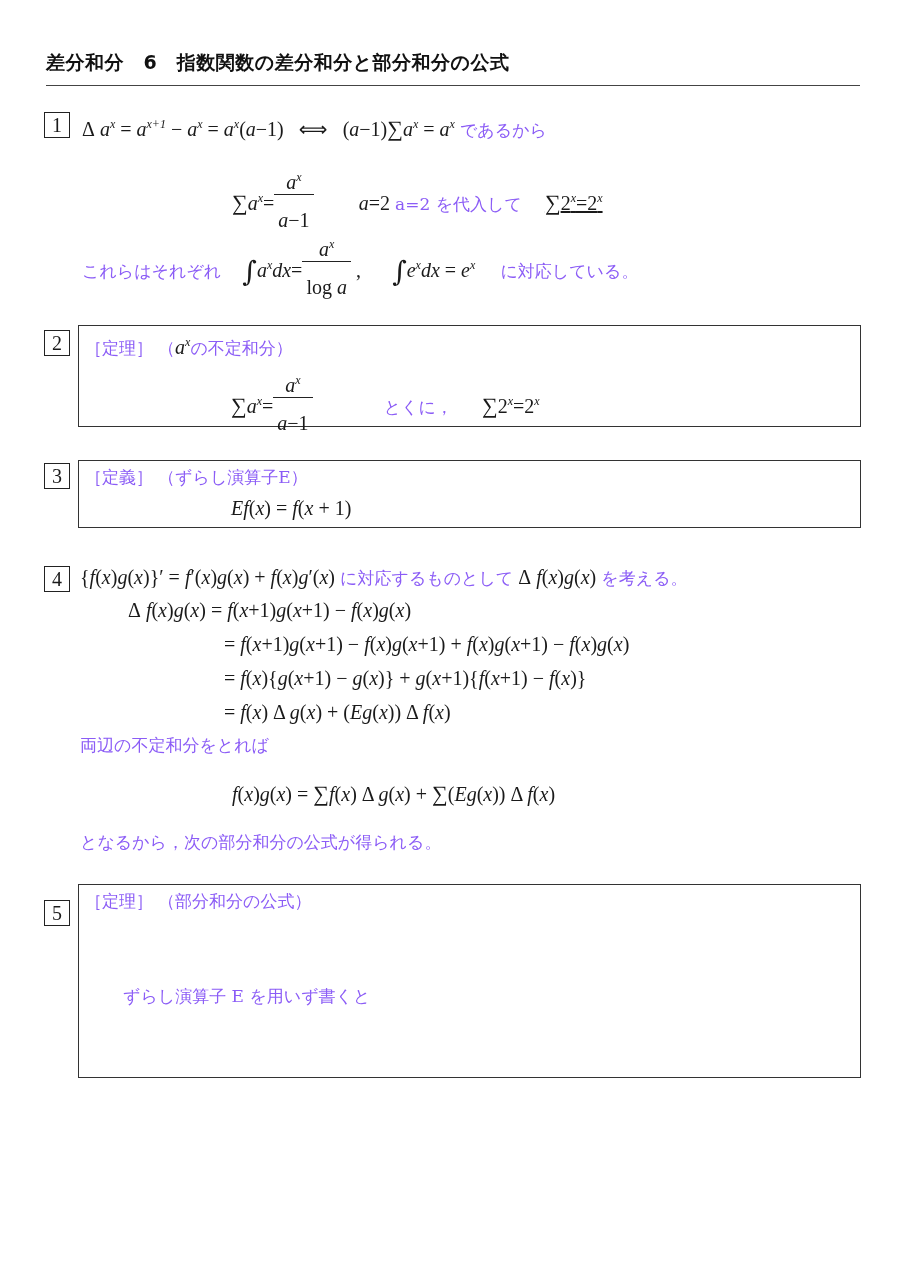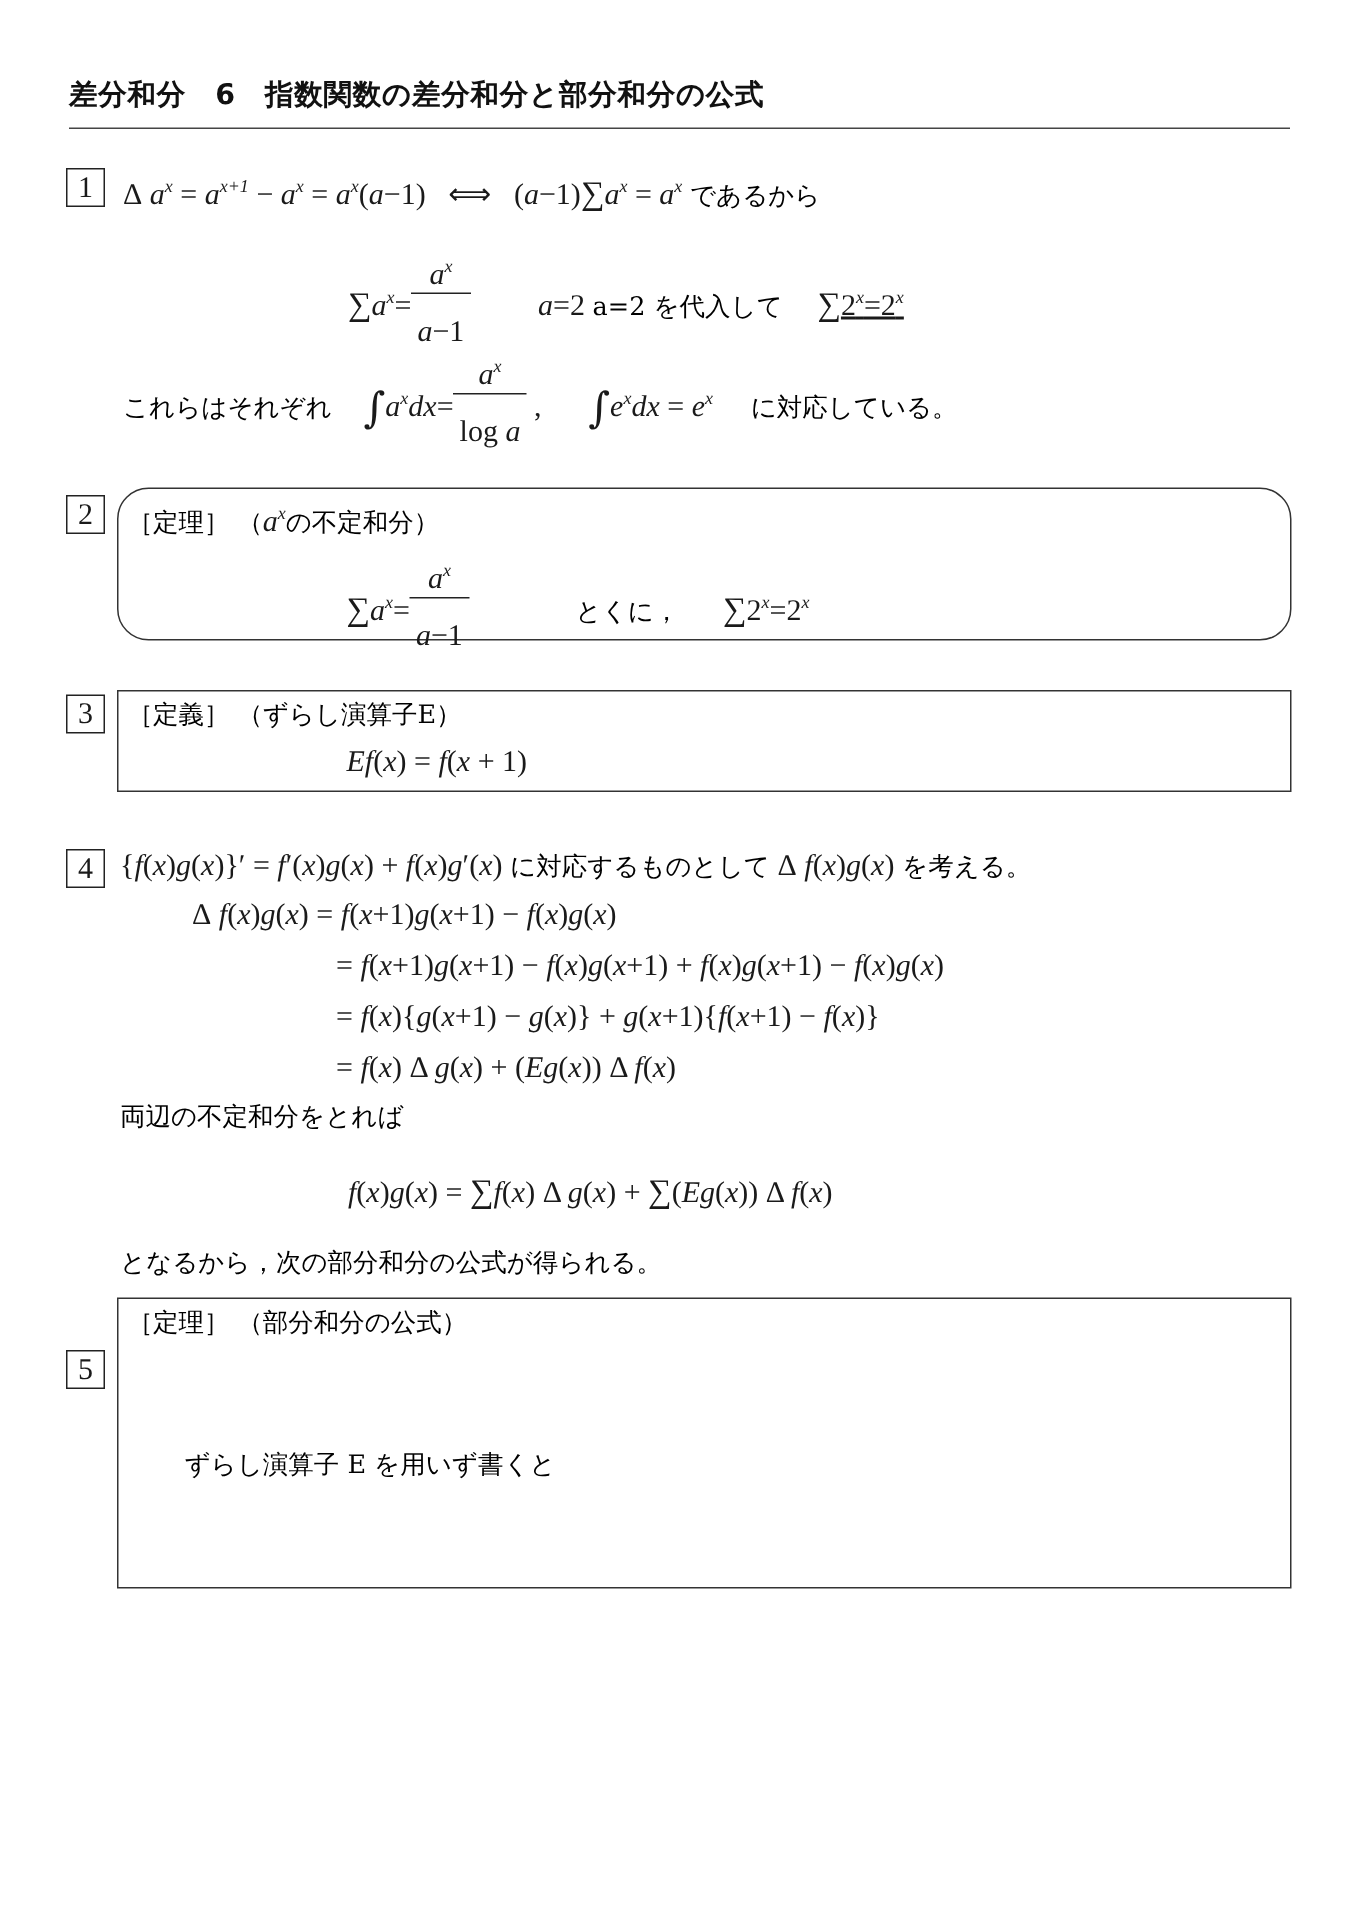--- a/index.html
+++ b/index.html
@@ -11,21 +11,21 @@
   .title {
     left:46px; top:50px; font-family:"DejaVu Sans", "Liberation Sans", sans-serif;
     font-weight:bold; font-size:19px; letter-spacing:0.5px; color:#111;
   }
   .title-rule { position:absolute; left:46px; top:85px; width:814px; height:0; border-top:1.5px solid #444; }
   .num {
     position:absolute; width:24px; height:24px; border:1.3px solid #222;
     font-family:"Liberation Serif", serif; font-size:20px; line-height:24px; text-align:center;
   }
   .box { position:absolute; left:78px; width:781px; border:1.5px solid #333; }
-  .jp { font-family:"DejaVu Serif", serif; font-size:17px; color:#000000; }
+  .jp { font-family:"DejaVu Serif", serif; font-size:17px; color:#8b5cf6; }
   .m { font-family:"Liberation Serif", serif; font-size:20px; font-style:italic; }
   .m .u { font-style:normal; }
   sup.x { font-size:12px; vertical-align:8px; font-style:italic; }
   .frac { display:inline-block; vertical-align:middle; text-align:center; font-family:"Liberation Serif", serif; font-size:20px; font-style:italic; }
   .frac .n { display:block; padding:0 4px; line-height:24px; }
   .frac .d { display:block; border-top:1.3px solid #222; padding:12px 4px; line-height:26px; }
   .sig { font-style:normal; font-size:22px; }
   .int { font-style:normal; font-size:28px; vertical-align:-4px; font-family:"DejaVu Serif", serif; }
   .line { position:absolute; white-space:nowrap; line-height:28px; }
 </style>
@@ -52,21 +52,21 @@
 
 <div class="line" style="left:82px; top:232px; line-height:50px;">
   <span class="jp">これらはそれぞれ</span>
   <span class="m" style="margin-left:16px;"><span class="int">∫</span>a<sup class="x">x</sup>dx<span class="u">=</span><span class="frac"><span class="n">a<sup class="x">x</sup></span><span class="d"><span class="u">log</span> a</span></span></span>
   <span class="m" style="font-style:normal; margin-right:26px;">,</span>
   <span class="m"><span class="int">∫</span>e<sup class="x">x</sup>dx <span class="u">=</span> e<sup class="x">x</sup></span>
   <span class="jp" style="margin-left:20px;">に対応している。</span>
 </div>
 
 <div class="num" style="left:44px; top:330px;">2</div>
-<div class="box" style="top:325px; height:100px;border-radius:21px;">
+<div class="box" style="top:325px; height:100px;">
   <div class="line" style="left:6px; top:2px;">
     <span class="jp">［定理］</span>
     <span class="jp">（</span><span class="m">a<sup class="x">x</sup></span><span class="jp">の不定和分）</span>
   </div>
   <div class="line" style="left:152px; top:42px; line-height:50px;">
     <span class="m"><span class="sig">∑</span>a<sup class="x">x</sup><span class="u">=</span><span class="frac"><span class="n">a<sup class="x">x</sup></span><span class="d">a<span class="u">−1</span></span></span></span>
     <span class="jp" style="margin-left:66px;">とくに，</span>
     <span class="m" style="margin-left:24px;"><span class="sig">∑</span><span class="u">2</span><sup class="x">x</sup><span class="u">=2</span><sup class="x">x</sup></span>
   </div>
 </div>
@@ -103,19 +103,19 @@
   <span class="u">= </span>f<span class="u">(</span>x<span class="u">) Δ </span>g<span class="u">(</span>x<span class="u">) + (</span>Eg<span class="u">(</span>x<span class="u">)) Δ </span>f<span class="u">(</span>x<span class="u">)</span>
 </div>
 <div class="line jp" style="left:80px; top:731px;">両辺の不定和分をとれば</div>
 
 <div class="line m" style="left:232px; top:780px;">
   f<span class="u">(</span>x<span class="u">)</span>g<span class="u">(</span>x<span class="u">) = </span><span class="sig">∑</span>f<span class="u">(</span>x<span class="u">) Δ </span>g<span class="u">(</span>x<span class="u">) + </span><span class="sig">∑</span><span class="u">(</span>Eg<span class="u">(</span>x<span class="u">)) Δ </span>f<span class="u">(</span>x<span class="u">)</span>
 </div>
 <div class="line jp" style="left:80px; top:828px;">となるから，次の部分和分の公式が得られる。</div>
 
 <div class="num" style="left:44px; top:900px;">5</div>
-<div class="box" style="top:865px; height:192px;">
+<div class="box" style="top:884px; height:192px;">
   <div class="line" style="left:6px; top:2px;">
     <span class="jp">［定理］</span>
     <span class="jp">（部分和分の公式）</span>
   </div>
   <div class="line jp" style="left:44px; top:97px;">ずらし演算子 E を用いず書くと</div>
 </div>
 
 </body></html>

